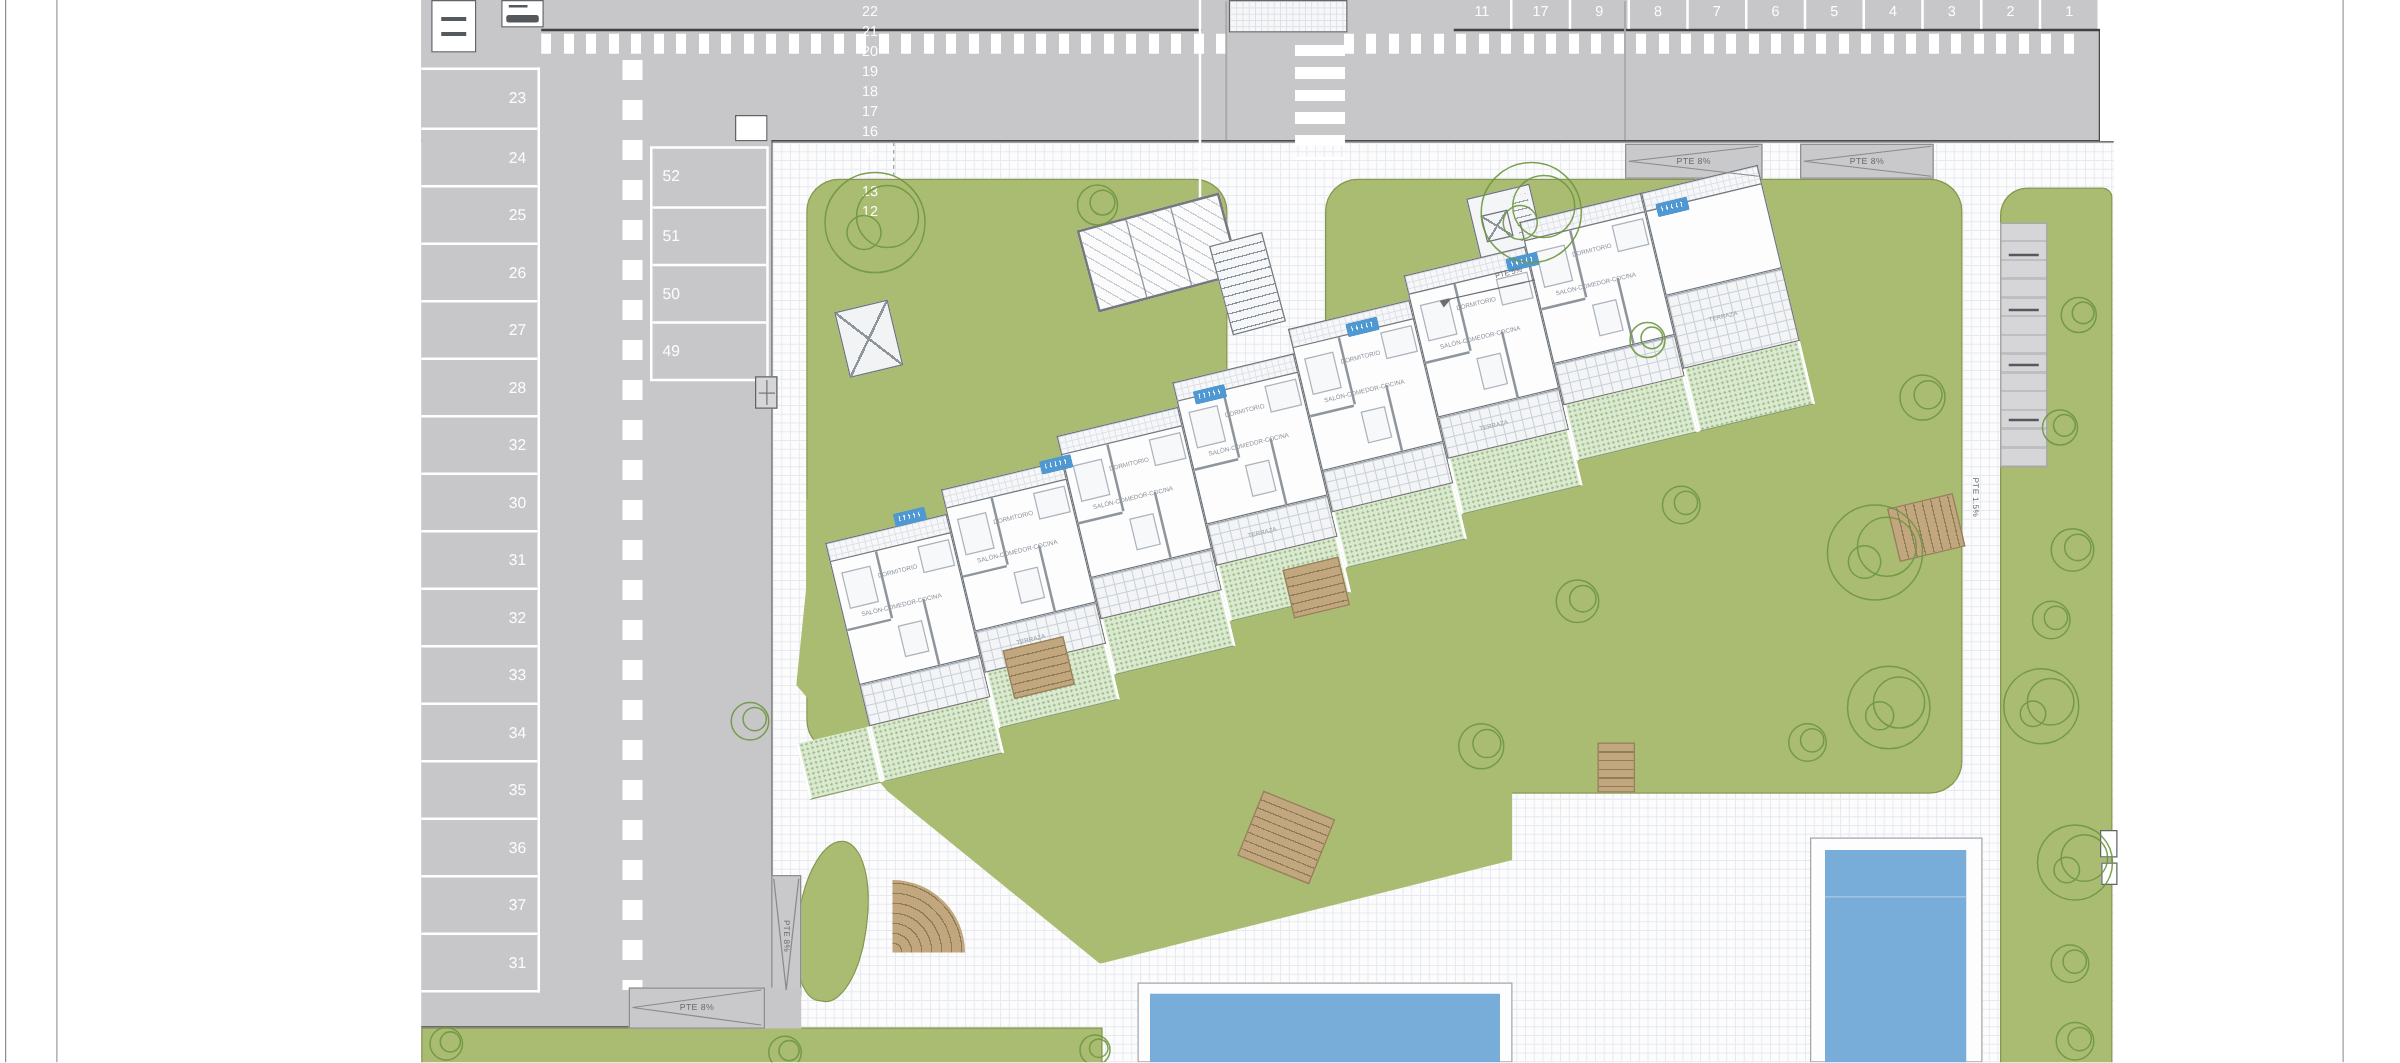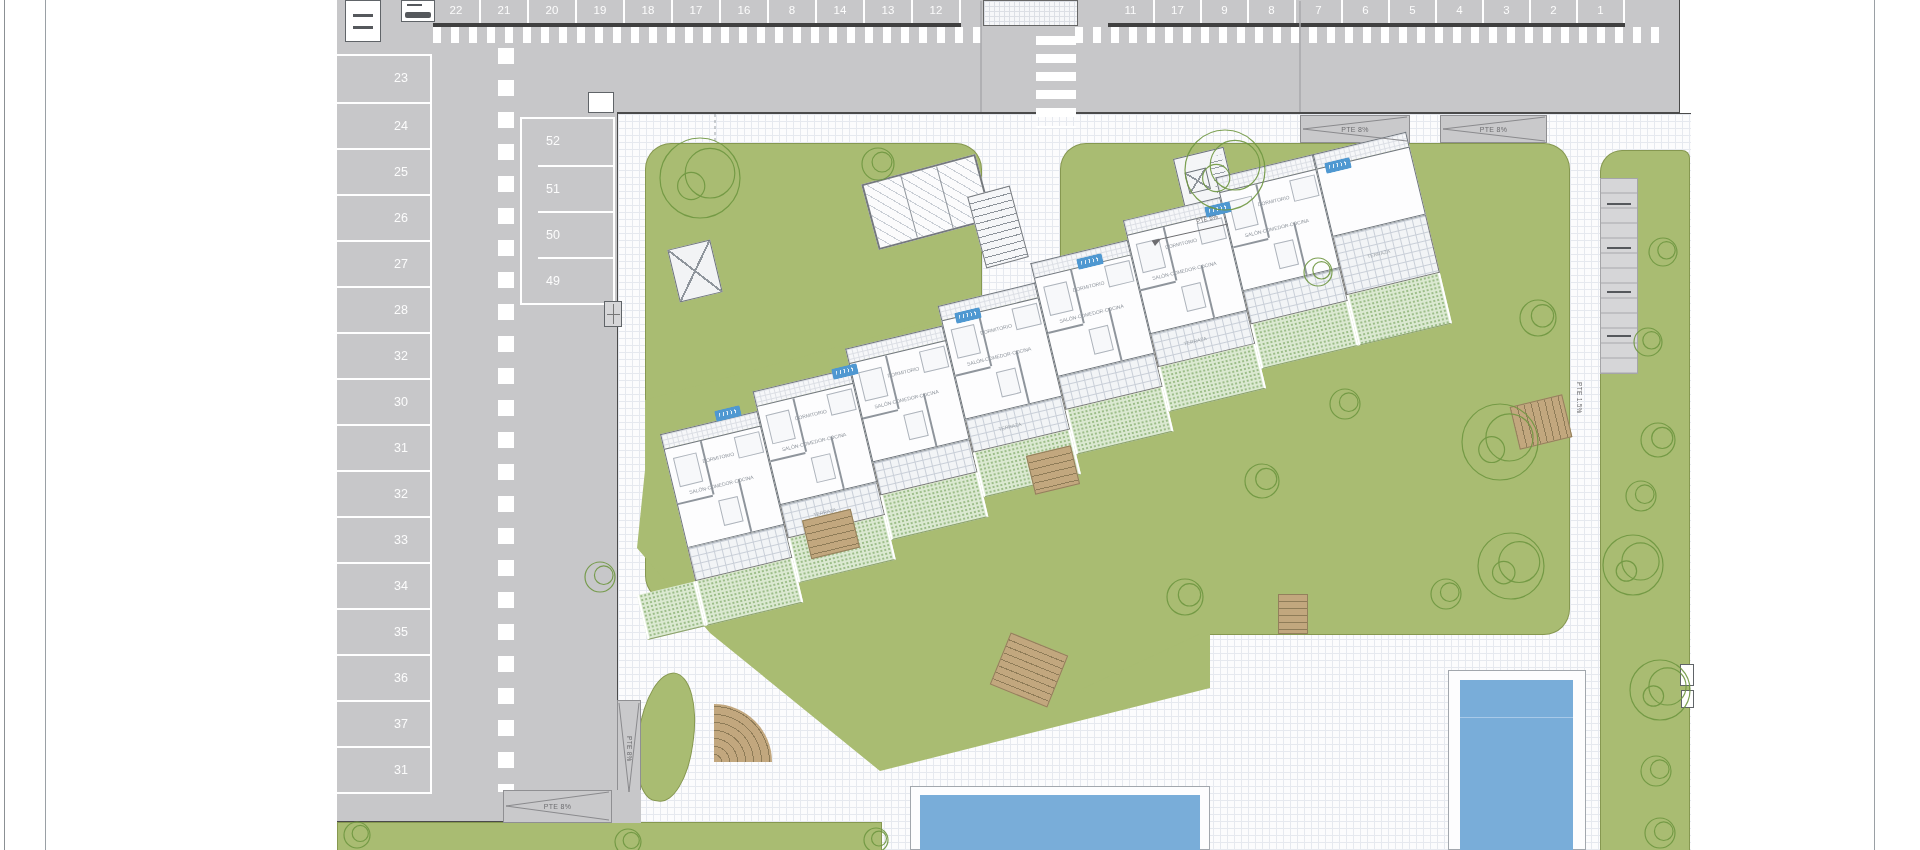--- a/index.html
+++ b/index.html
@@ -26,21 +26,21 @@
   .tile-fine{background-color:#f6f7f9;
     background-image:linear-gradient(#dcdfe5 1px,transparent 1px),linear-gradient(90deg,#dcdfe5 1px,transparent 1px);
     background-size:5px 5px;}
   
   .stall-row{display:flex;}
   .stall-row .stall{flex:1;border-right:2px solid #fff;color:rgba(255,255,255,.95);
     font-size:11.5px;text-align:center;padding-top:4px;box-sizing:border-box;}
   .stall-col .stall{box-sizing:border-box;border-top:2px solid #fff;height:46px;line-height:44px;
     color:rgba(255,255,255,.95);font-size:12.5px;}
   .stall-col .stall:first-child{border-top:none;}
-  .col-right .stall{text-align:right;padding-right:22px;}
+  .col-right .stall{text-align:right;padding-right:9px;}
   .col-left-align .stall{text-align:left;padding-left:8px;}
   .whitebox{background:#fff;border:1px solid #606468;box-sizing:border-box;}
   .ramp{background:#c9c9cb;border:1px solid #8f8f92;box-sizing:border-box;
     color:#6d6d70;font-size:7px;display:flex;align-items:center;justify-content:center;letter-spacing:.3px;}
   .ptev{writing-mode:vertical-rl;font-size:6.5px;color:#6d6d70;letter-spacing:.3px;}
   
   #bldg{position:absolute;left:598px;top:167px;width:860px;height:430px;transform:rotate(-13.5deg);}
   .module{position:absolute;width:100px;}
   .band{position:absolute;left:0;right:0;box-sizing:border-box;}
   .b-walk{height:15px;border:1.5px solid #70767d;border-bottom:none;}
@@ -89,34 +89,34 @@
   <div class="abs asphalt" style="left:337px;top:0;width:1343px;height:113px;border-right:1px solid #4a4a4a;border-bottom:1px solid #4a4a4a;box-sizing:border-box;"></div>
   <div class="abs asphalt" style="left:337px;top:0;width:280px;height:822px;border-bottom:1px solid #4a4a4a;box-sizing:border-box;"></div>
 
   <div class="abs whitebox legend-dash" style="left:345px;top:0;width:36px;height:42px;"></div>
   <div class="abs whitebox" style="left:401px;top:0;width:34px;height:22px;">
     <div class="abs" style="left:5px;top:3px;width:15px;height:2px;background:#55585c;"></div>
     <div class="abs" style="left:3px;top:11px;width:26px;height:6px;background:#55585c;border-radius:2px;"></div>
   </div>
   <div class="abs whitebox" style="left:588px;top:92px;width:26px;height:21px;"></div>
 
-  <div id="rowTopLeft" class="abs stall-row" style="left:433px;top:0;width:528px;height:23px;border-bottom:4px solid #404040;box-sizing:content-box;">
+  <div id="rowTopLeft" class="abs stall-row" style="left:433px;top:0;width:528px;height:23px;border-bottom:2px solid #404040;box-sizing:content-box;flex-direction:column;">
       <div class="stall">22</div>
       <div class="stall">21</div>
       <div class="stall">20</div>
       <div class="stall">19</div>
       <div class="stall">18</div>
       <div class="stall">17</div>
       <div class="stall">16</div>
       <div class="stall">8</div>
       <div class="stall">14</div>
       <div class="stall">13</div>
       <div class="stall">12</div>
     </div>
-  <div id="rowTopRight" class="abs stall-row" style="left:1108px;top:0;width:517px;height:23px;border-bottom:4px solid #404040;">
+  <div id="rowTopRight" class="abs stall-row" style="left:1163px;top:0;width:517px;height:23px;border-bottom:2px solid #404040;">
       <div class="stall">11</div>
       <div class="stall">17</div>
       <div class="stall">9</div>
       <div class="stall">8</div>
       <div class="stall">7</div>
       <div class="stall">6</div>
       <div class="stall">5</div>
       <div class="stall">4</div>
       <div class="stall">3</div>
       <div class="stall">2</div>
@@ -140,21 +140,21 @@
       <div class="stall">30</div>
       <div class="stall">31</div>
       <div class="stall">32</div>
       <div class="stall">33</div>
       <div class="stall">34</div>
       <div class="stall">35</div>
       <div class="stall">36</div>
       <div class="stall">37</div>
       <div class="stall">31</div>
     </div>
-  <div id="colMidUp" class="abs stall-col col-left-align" style="left:520px;top:117px;width:95px;border:2px solid #fff;box-sizing:border-box;padding-left:16px;">
+  <div id="colMidUp" class="abs stall-col col-left-align" style="left:520px;top:117px;width:95px;border:2px solid #fff;box-sizing:border-box;">
       <div class="stall">52</div>
       <div class="stall">51</div>
       <div class="stall">50</div>
       <div class="stall">49</div>
     </div>
   <div class="abs whitebox" style="left:604px;top:301px;width:18px;height:26px;background:#d6d6d8;">
     <div class="abs" style="left:8px;top:2px;width:1px;height:20px;background:#777;"></div>
     <div class="abs" style="left:2px;top:12px;width:13px;height:1px;background:#777;"></div>
   </div>
 

